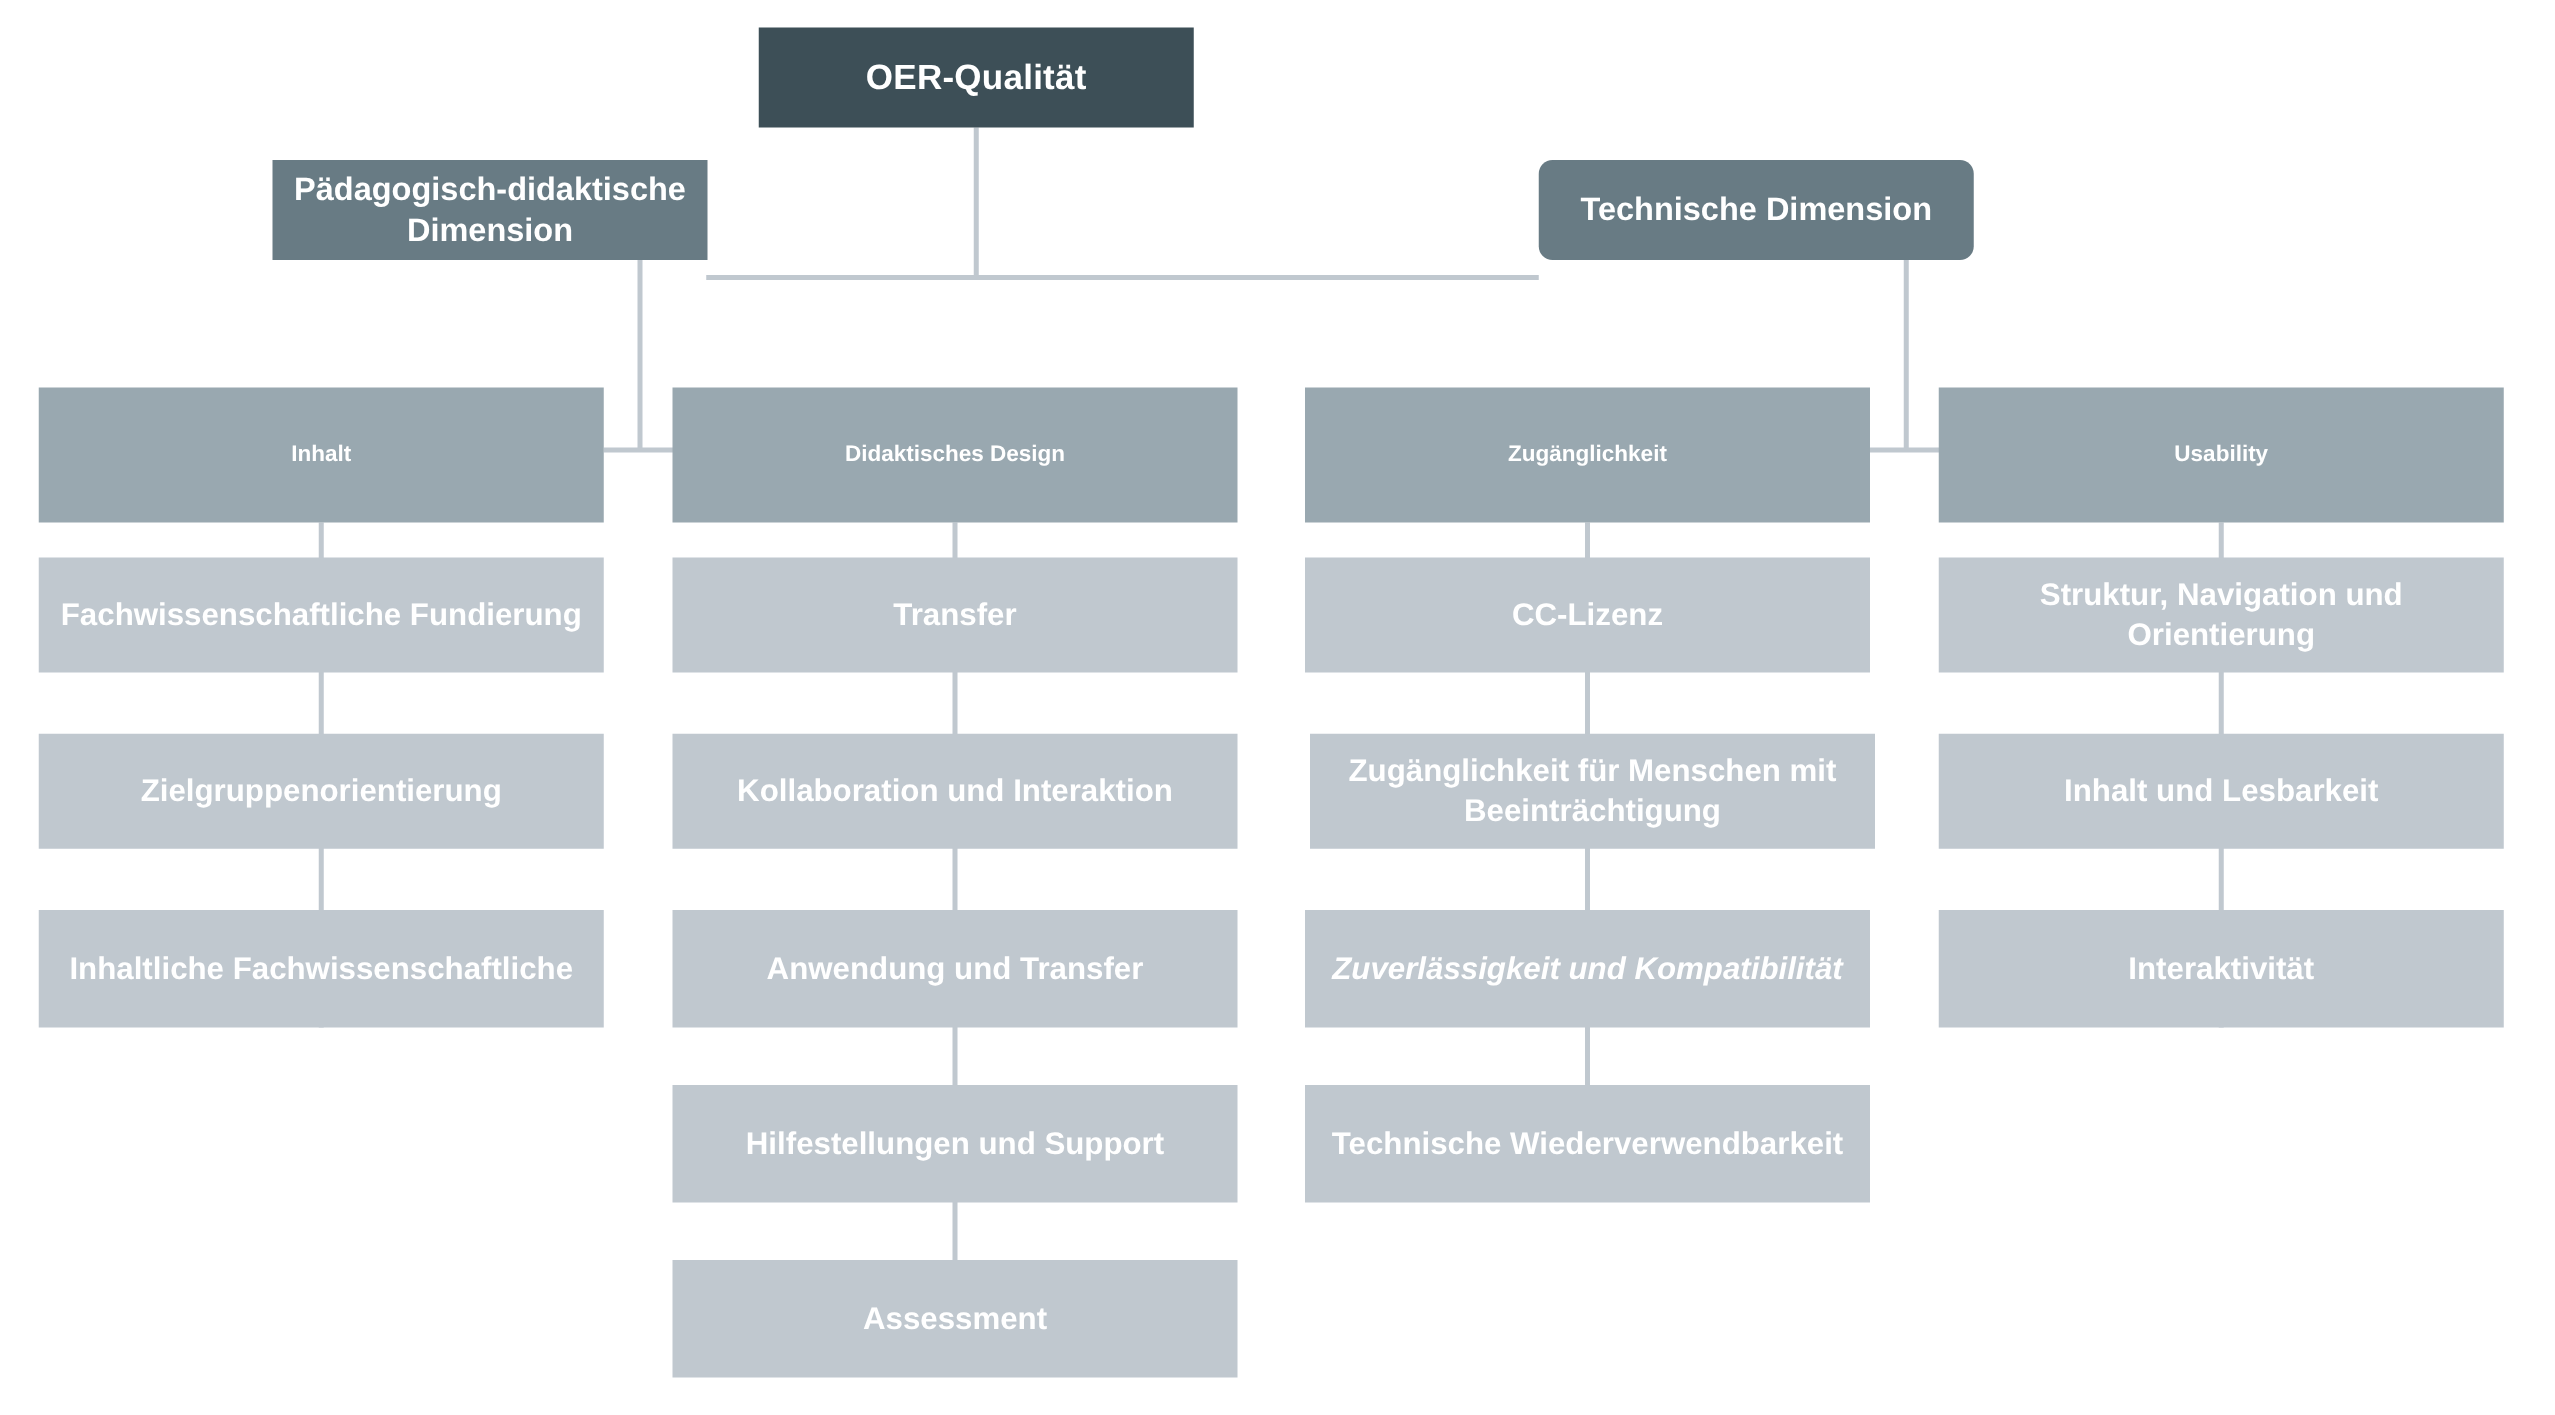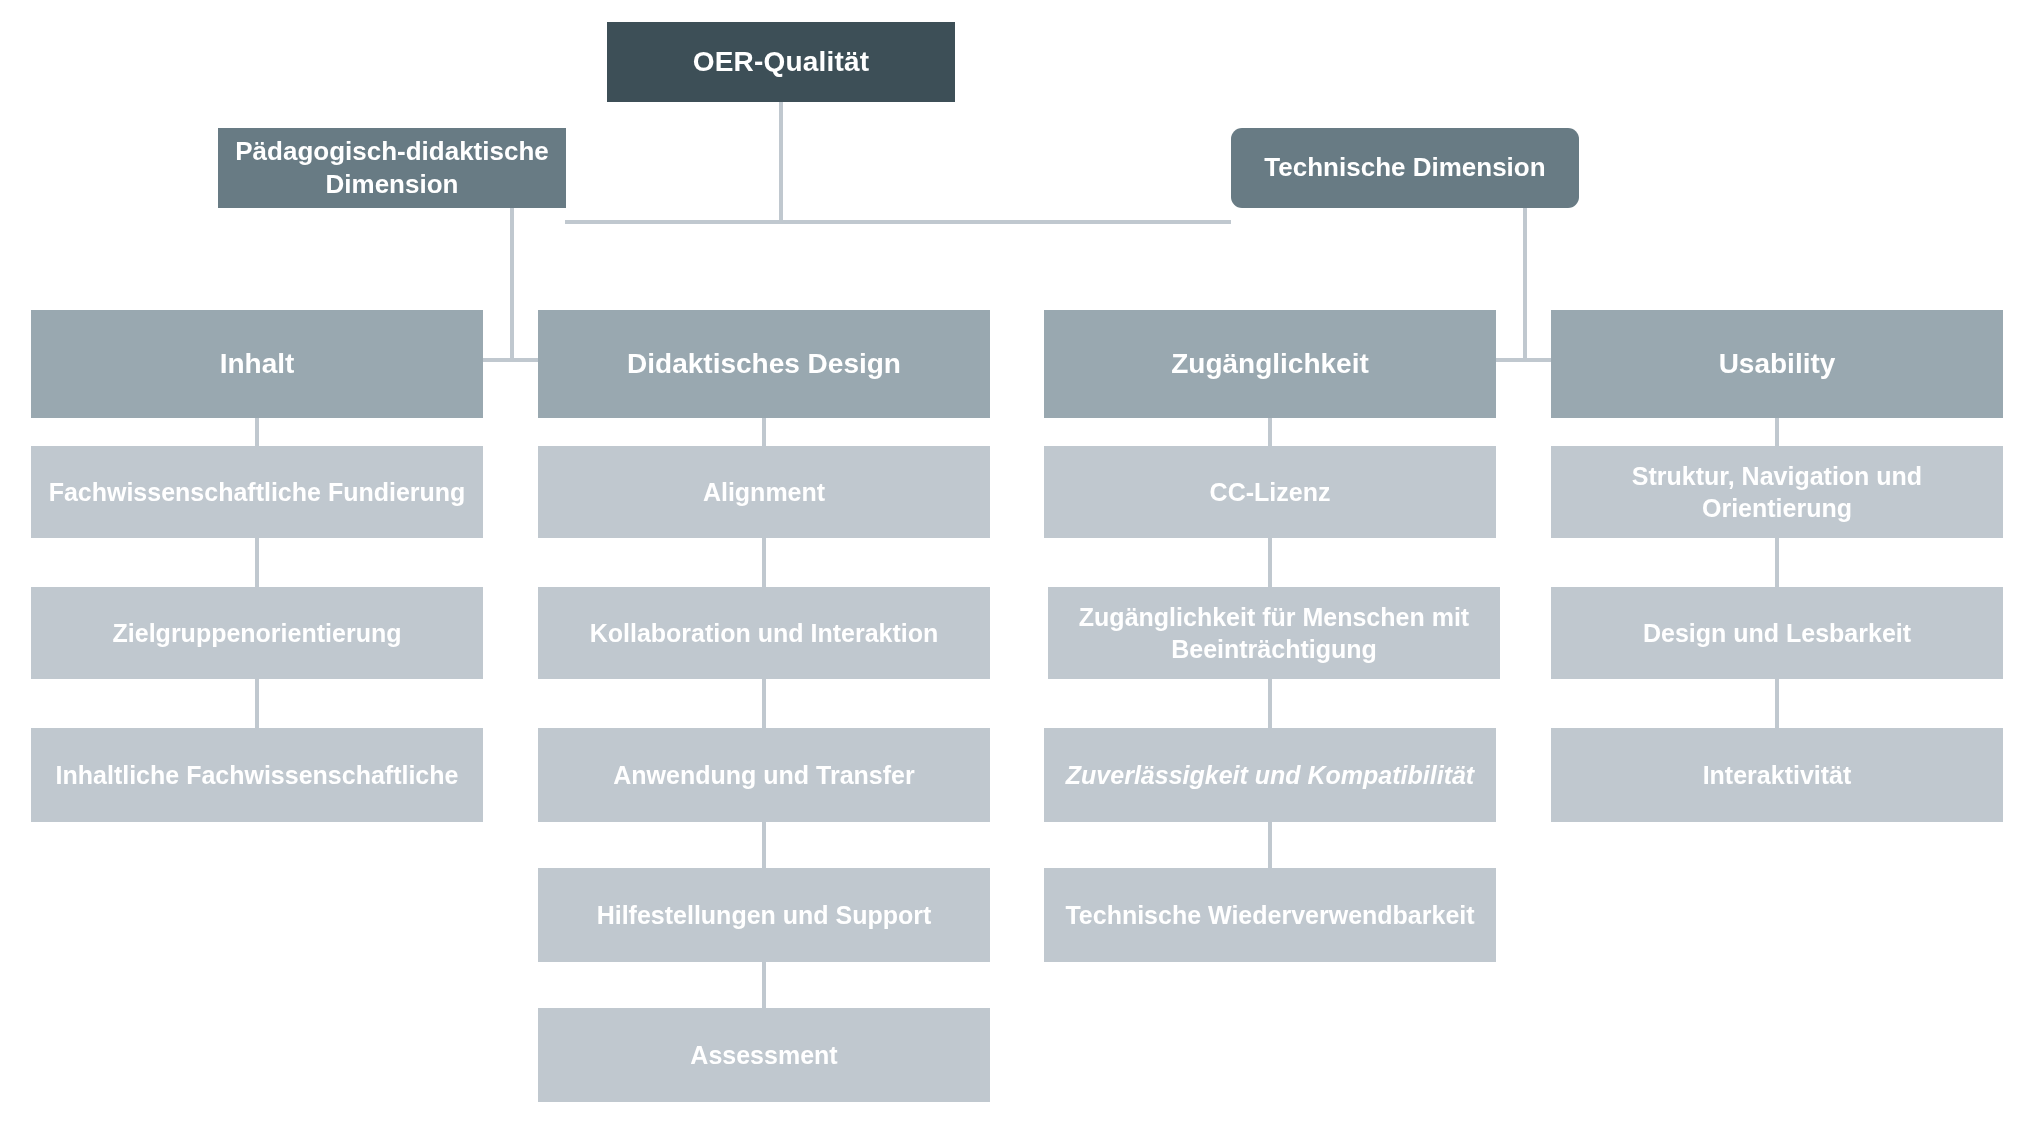--- a/index.html
+++ b/index.html
@@ -27,21 +27,21 @@
     box-sizing: border-box;
     padding: 4px 6px;
     z-index: 2;
   }
   .node span {
     display: block;
     width: 100%;
   }
   .lvl1 { background: #3d4f57; font-size: 28px; letter-spacing: 0.2px; }
   .lvl2 { background: #687b84; font-size: 26px; }
-  .lvl3 { background: #99a8b0; font-size: 28px; }
+  .lvl3 { background: #99a8b0; font-size: 18px; }
   .lvl4 { background: #c0c8cf; font-size: 25px; }
 
   .conn {
     position: absolute;
     background: #c0c8cf;
     z-index: 1;
   }
   .conn-v { width: 4px; }
   .conn-h { height: 4px; }
 </style>
@@ -100,21 +100,21 @@
     <span>Fachwissenschaftliche Fundierung</span>
   </div>
   <div class="node lvl4" style="left:31px; top:587px; width:452px; height:92px;">
     <span>Zielgruppenorientierung</span>
   </div>
   <div class="node lvl4" style="left:31px; top:728px; width:452px; height:94px;">
     <span>Inhaltliche Fachwissenschaftliche</span>
   </div>
 
   <div class="node lvl4" style="left:538px; top:446px; width:452px; height:92px;">
-    <span>Alignment</span>
+    <span>Transfer</span>
   </div>
   <div class="node lvl4" style="left:538px; top:587px; width:452px; height:92px;">
     <span>Kollaboration und Interaktion</span>
   </div>
   <div class="node lvl4" style="left:538px; top:728px; width:452px; height:94px;">
     <span>Anwendung und Transfer</span>
   </div>
   <div class="node lvl4" style="left:538px; top:868px; width:452px; height:94px;">
     <span>Hilfestellungen und Support</span>
   </div>
@@ -132,19 +132,19 @@
     <span>Zuverlässigkeit und Kompatibilität</span>
   </div>
   <div class="node lvl4" style="left:1044px; top:868px; width:452px; height:94px;">
     <span>Technische Wiederverwendbarkeit</span>
   </div>
 
   <div class="node lvl4" style="left:1551px; top:446px; width:452px; height:92px;">
     <span>Struktur, Navigation und Orientierung</span>
   </div>
   <div class="node lvl4" style="left:1551px; top:587px; width:452px; height:92px;">
-    <span>Design und Lesbarkeit</span>
+    <span>Inhalt und Lesbarkeit</span>
   </div>
   <div class="node lvl4" style="left:1551px; top:728px; width:452px; height:94px;">
     <span>Interaktivität</span>
   </div>
 
 </div>
 
 </body></html>

